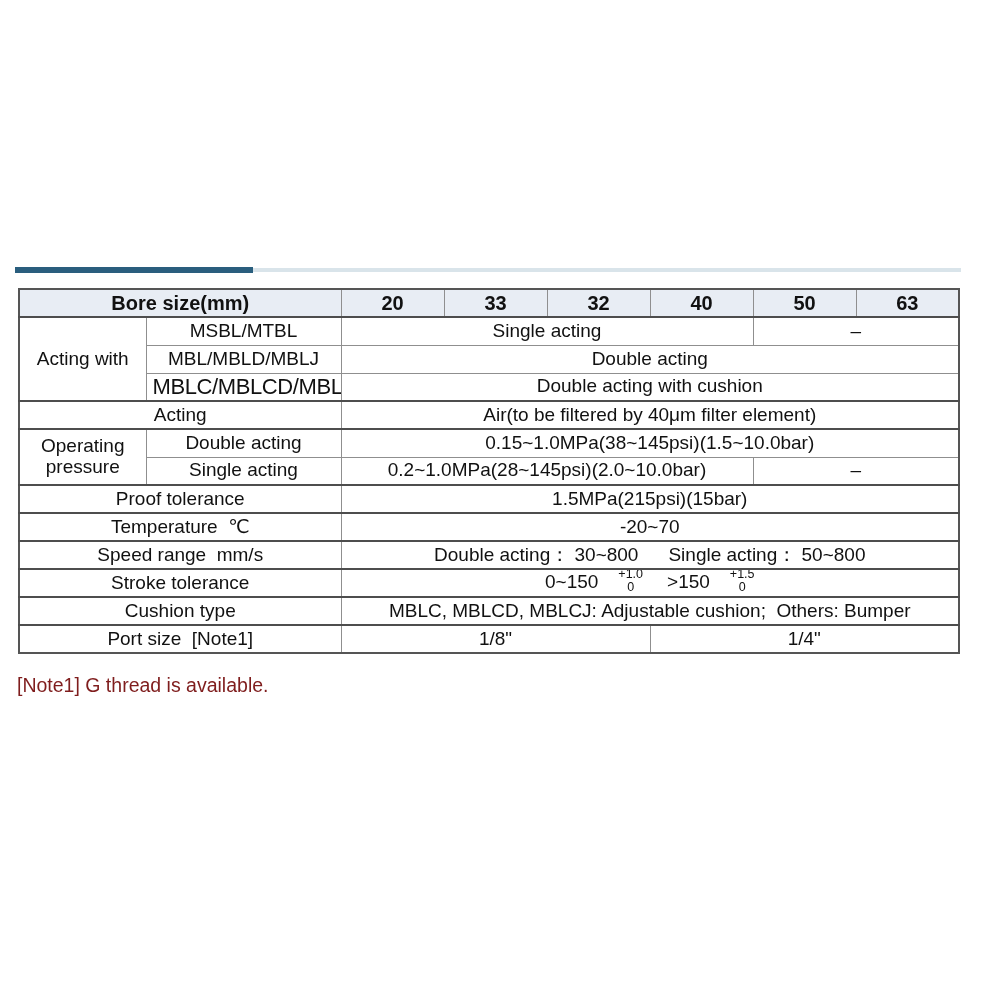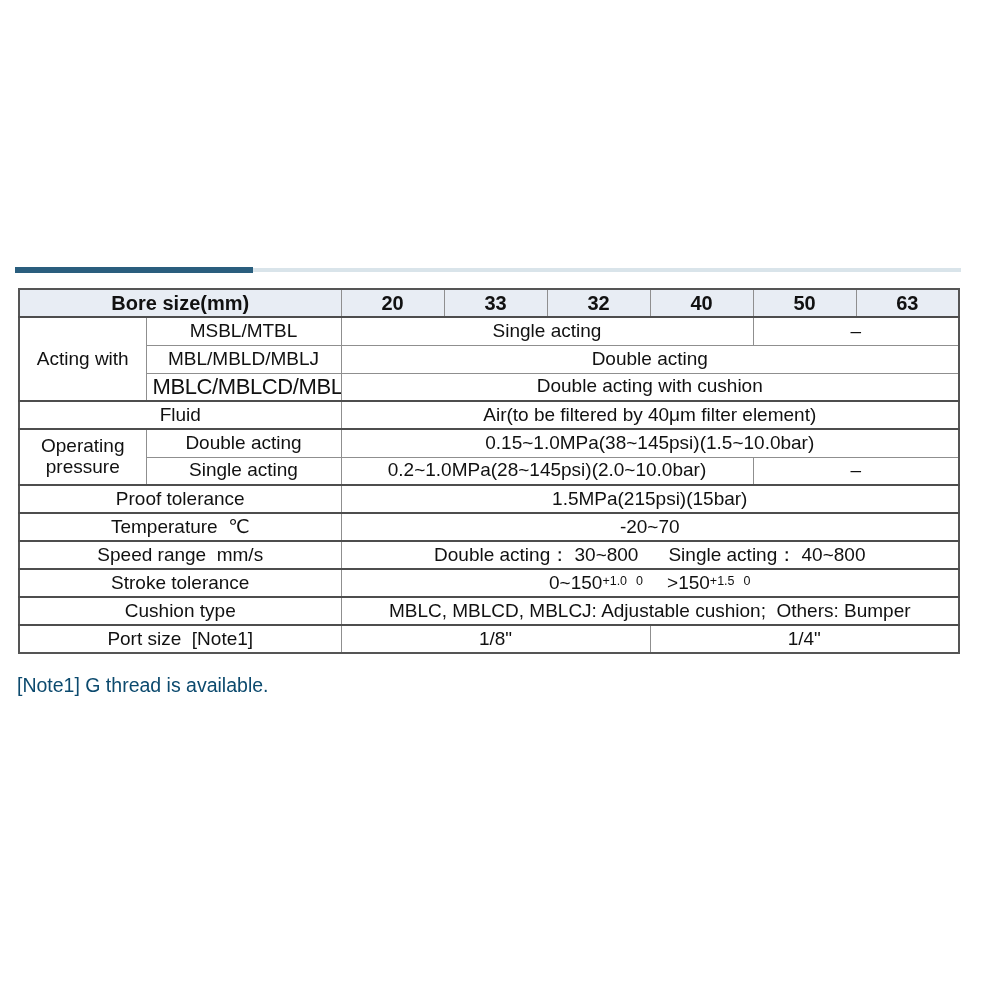--- a/index.html
+++ b/index.html
@@ -56,37 +56,37 @@
   }
   td.lbl { text-align: left; padding-left: 10px; }
   .pw { white-space: pre-wrap; }
   td.condensed {
     font-size: 22px;
     letter-spacing: -0.4px;
     padding-left: 6px;
   }
   .tol {
     display: inline-flex;
-    flex-direction: row;
+    flex-direction: column;
     vertical-align: middle;
     font-size: 12.5px;
     line-height: 1.05;
     text-align: left;
-    margin-left: 0;
+    margin-left: 20px;
     margin-top: -4px;
   }
   .tsub { padding-left: 9px; }
   .gap-sm { display: inline-block; width: 24px; }
   .gap-md { display: inline-block; width: 30px; }
   .notes {
     position: absolute;
     left: 17px; top: 672px;
     font-size: 19.5px;
     line-height: 26px;
-    color: #0c4a6e;
+    color: #7f1d1d;
   }
 </style>
 </head>
 <body>
 
 <div class="page">
 
   <div class="line-dark"></div>
   <div class="line-light"></div>
 
@@ -121,21 +121,21 @@
       <tr>
         <td class="lbl">MBL/MBLD/MBLJ</td>
         <td colspan="6">Double acting</td>
       </tr>
       <tr>
         <td class="lbl condensed">MBLC/MBLCD/MBLCJ</td>
         <td colspan="6">Double acting with cushion</td>
       </tr>
 
       <tr class="major">
-        <td colspan="2" class="lbl">Fluid</td>
+        <td colspan="2" class="lbl">Acting</td>
         <td colspan="6">Air(to be filtered by 40μm filter element)</td>
       </tr>
 
       <tr class="major">
         <td rowspan="2" class="lbl">Operating pressure</td>
         <td>Double acting</td>
         <td colspan="6">0.15~1.0MPa(38~145psi)(1.5~10.0bar)</td>
       </tr>
       <tr>
         <td>Single acting</td>
@@ -149,21 +149,21 @@
       </tr>
 
       <tr class="major">
         <td colspan="2" class="lbl pw">Temperature  ℃</td>
         <td colspan="6">-20~70</td>
       </tr>
 
       <tr class="major">
         <td colspan="2" class="lbl pw">Speed range  mm/s</td>
         <td colspan="6">
-          <span class="pw">Double acting： 30~800</span><span class="gap-md"></span><span class="pw">Single acting： 40~800</span>
+          <span class="pw">Double acting： 30~800</span><span class="gap-md"></span><span class="pw">Single acting： 50~800</span>
         </td>
       </tr>
 
       <tr class="major">
         <td colspan="2" class="lbl">Stroke tolerance</td>
         <td colspan="6">
           <span>0~150</span><span class="tol">
               <span class="tsup">+1.0</span>
               <span class="tsub">0</span>
             </span><span class="gap-sm"></span><span>&gt;150</span><span class="tol">

